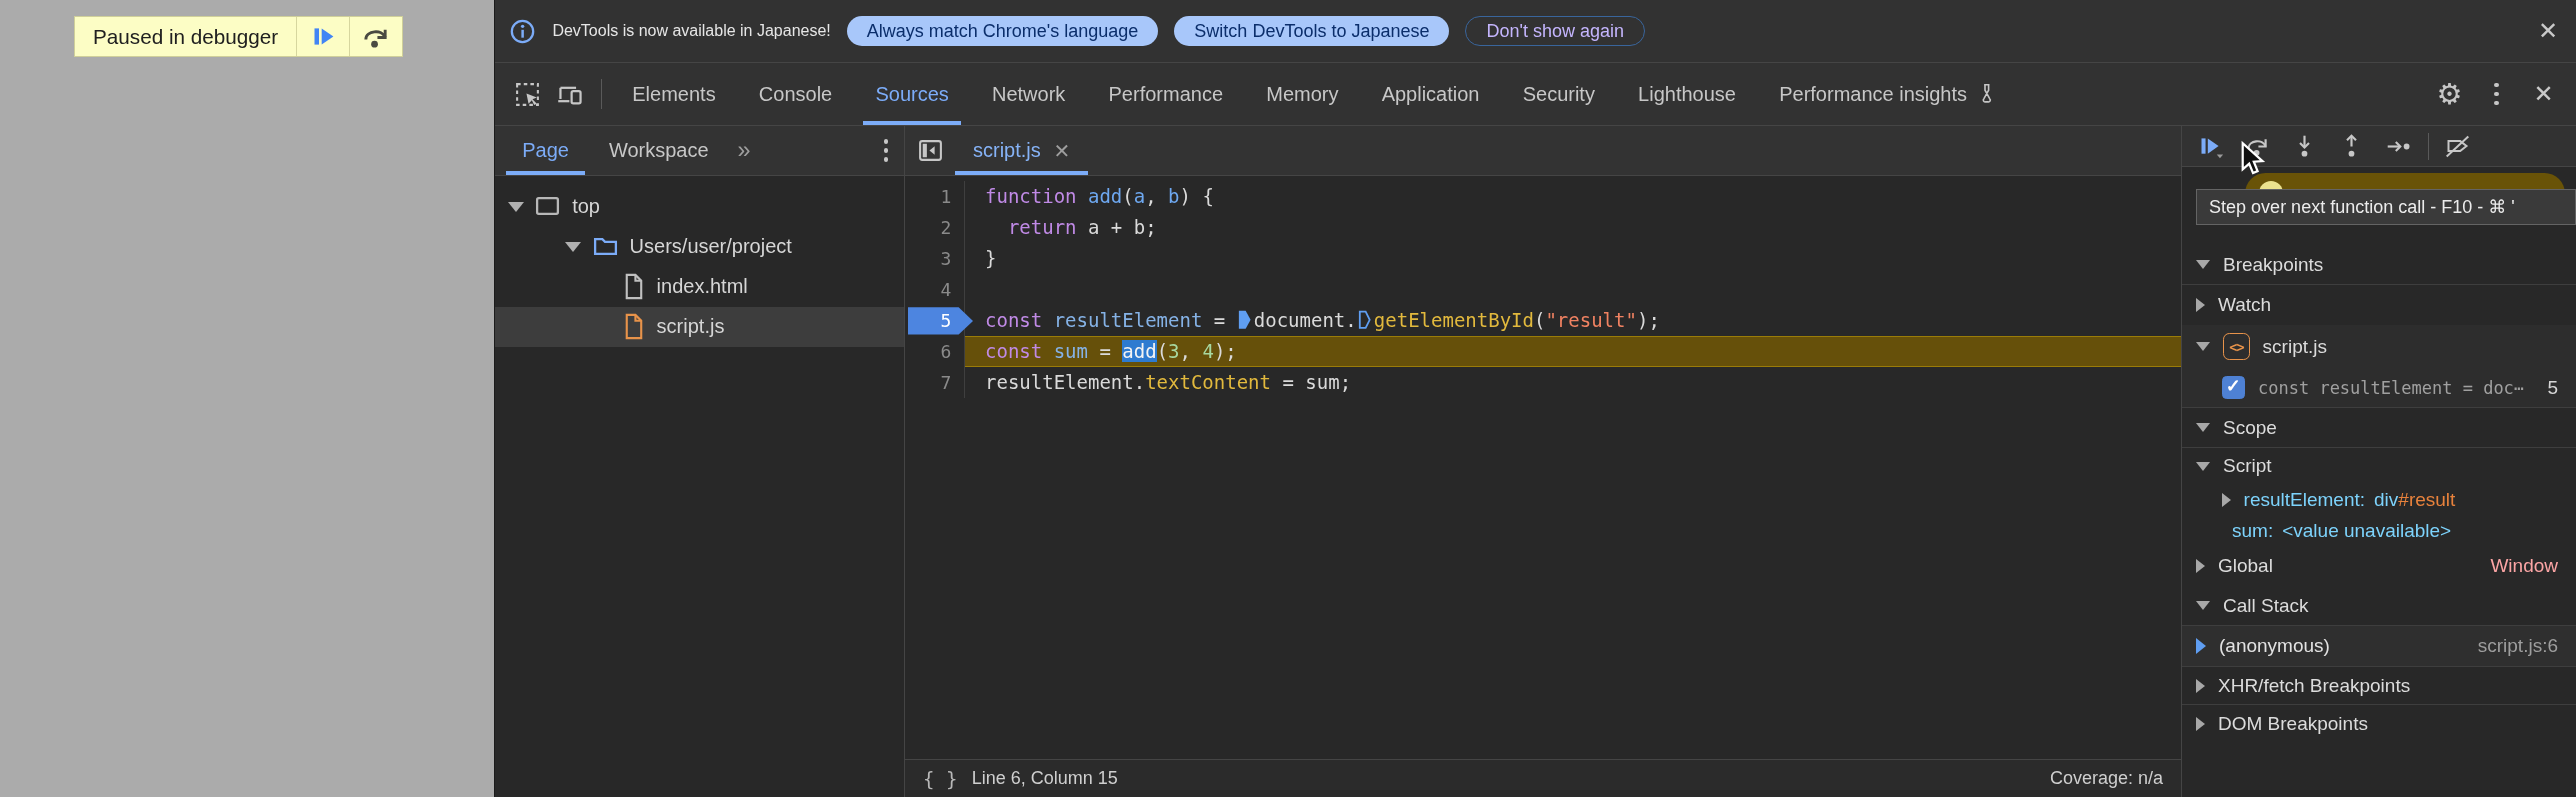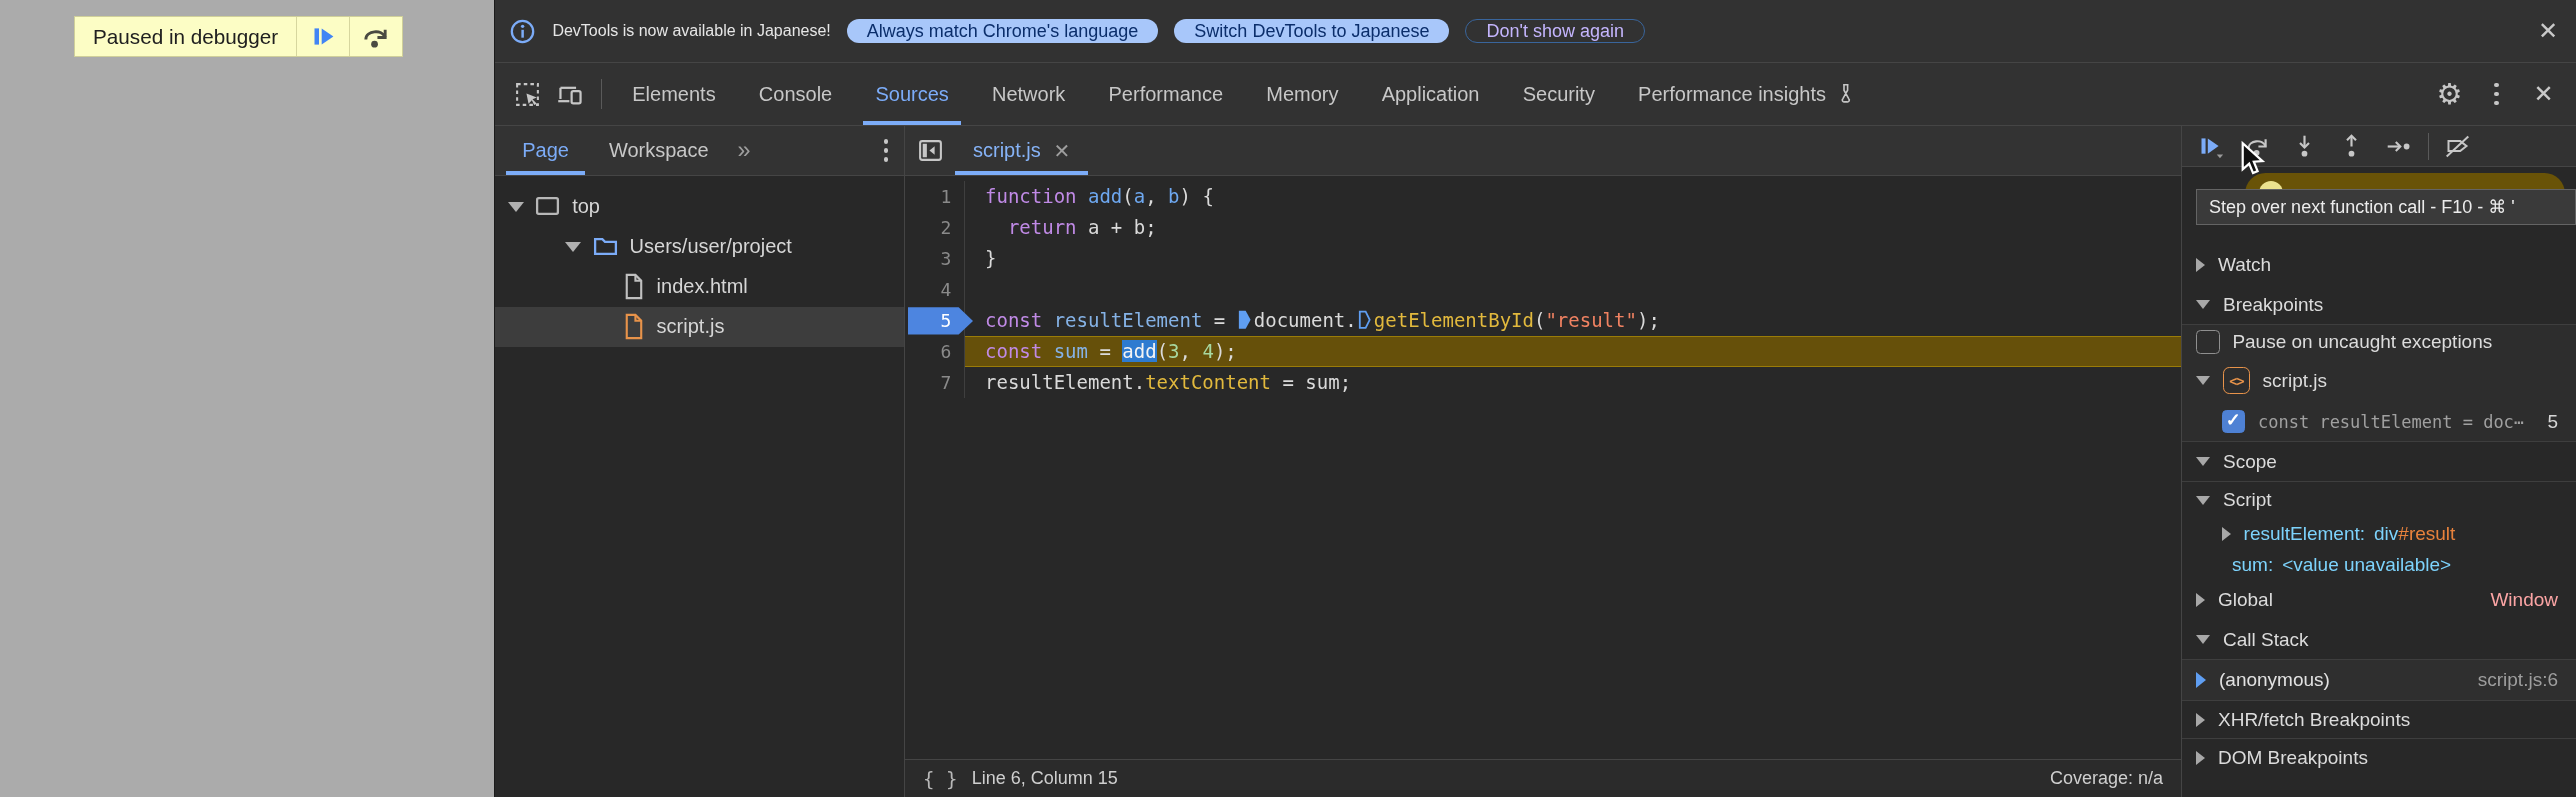--- a/index.html
+++ b/index.html
@@ -15,21 +15,21 @@
   .paused-banner .pb-btn { width:52px; display:flex; align-items:center; justify-content:center; }
 
   
   .devtools { position:absolute; left:494px; top:0; right:0; bottom:0; background:#282828;
     border-left:1.8px solid #1b1b1b; display:flex; flex-direction:column; }
 
   
   .infobar { height:63px; flex:0 0 63px; background:#323232; border-bottom:0.9px solid #454545;
     display:flex; align-items:center; padding:0 18px 0 14.4px; gap:16px; }
   .infobar .msg { font-size:16px; color:#e6e6e6; white-space:nowrap; }
-  .pill { height:24px; border-radius:20px; background:#a8c7fa; color:#0b2e6b; font-size:18px;
+  .pill { height:30px; border-radius:20px; background:#a8c7fa; color:#0b2e6b; font-size:18px;
     display:flex; align-items:center; padding:0 20px; white-space:nowrap; border:none; font-family:inherit; }
   .pill.outline { background:transparent; border:1.8px solid #39659c; color:#c4b5fd; }
   .x-icon { font-size:24px; color:#c9c9c9; line-height:1; }
   .spacer { flex:1; }
 
   
   .tabrow { height:63px; flex:0 0 63px; background:#323232; border-bottom:0.9px solid #454545;
     display:flex; align-items:stretch; padding-left:10.8px; }
   .ticon { width:43px; display:flex; align-items:center; justify-content:center; }
   .vsep { width:0.9px; background:#5a5a5a; margin:16px 9px; }
@@ -211,20 +211,23 @@
         <div class="tab">
           <span>Memory</span>
         </div>
         <div class="tab">
           <span>Application</span>
         </div>
         <div class="tab">
           <span>Security</span>
         </div>
         <div class="tab">
+          <span>Lighthouse</span>
+        </div>
+        <div class="tab">
           <span>Performance insights</span>
           <svg width="21.6" height="21.6" viewBox="0 0 24 24" fill="none" stroke="#c7c7c7" stroke-width="1.8">
             <path d="M9 2h6M10 2v6l5.3 9.6A2 2 0 0 1 13.5 21h-3a2 2 0 0 1-1.8-3.4L14 8V2"></path>
           </svg>
         </div>
       </div>
     <div class="tabrow-right">
       <div class="vsep"></div>
       <div class="ticon">
           <span class="gear">⚙</span>
@@ -388,31 +391,27 @@
         <div class="dbtn">
           <svg width="27" height="27" viewBox="0 0 30 30" fill="none" stroke="#c7c7c7" stroke-width="2.2">
               <path d="M5 9h13l7 5.5L18 20H5z"></path>
               <path d="M3 26L27 4"></path>
             </svg>
         </div>
       </div>
 
       <div class="dbg-body">
         <div class="dspacer"></div>
+        <div class="srow divb">
+          <span class="sarr down"></span>
+          <span>Breakpoints</span>
+        </div>
         <div class="srow">
           <span class="sarr right"></span>
           <span>Watch</span>
-        </div>
-        <div class="srow divb">
-          <span class="sarr down"></span>
-          <span>Breakpoints</span>
-        </div>
-        <div class="srow h38 sub">
-          <span class="cbx"></span>
-          <span>Pause on uncaught exceptions</span>
         </div>
         <div class="srow h48 sub">
           <span class="sarr down"></span>
           <span class="jsbadge">&lt;&gt;</span>
           <span>script.js</span>
         </div>
         <div class="srow sub divb indent1">
           <span class="cbx checked"></span>
           <span class="snip">const resultElement = doc⋯</span>
           <span class="rightval">5</span>

